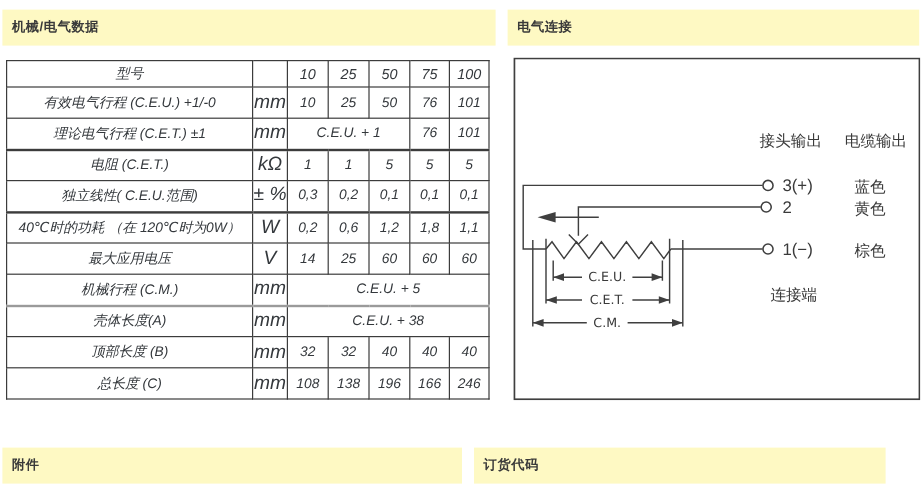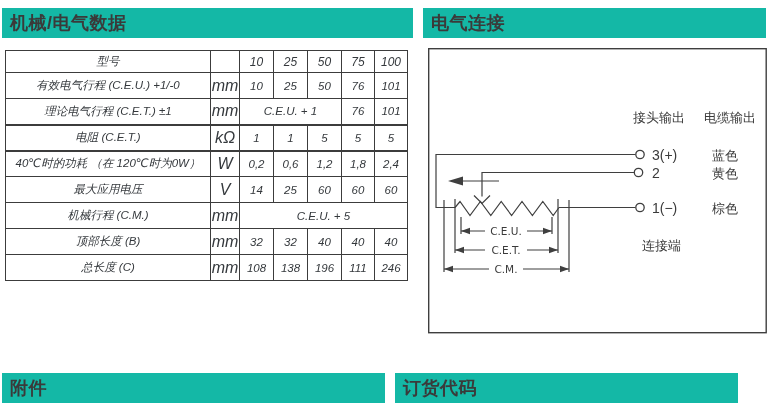--- a/index.html
+++ b/index.html
@@ -2,22 +2,22 @@
 <html><head>
 <meta charset="utf-8">
 <style>
   html,body{margin:0;padding:0;}
   body{
     width:768px;height:413px;position:relative;background:#ffffff;
     font-family:"Liberation Sans","DejaVu Sans",sans-serif;
     color:#3a3a3a;overflow:hidden;
   }
   .bar{
-    position:absolute;height:30px;background:#14b8a6;
-    font-size:18px;font-weight:600;line-height:30px;
+    position:absolute;height:30px;background:#fef9c3;
+    font-size:11px;font-weight:600;line-height:30px;
     padding-left:8px;box-sizing:border-box;color:#3a3a3a;
     letter-spacing:0.5px;
   }
   #bar-mech{left:2px;top:8px;width:411px;}
   #bar-conn{left:423px;top:8px;width:343px;}
   #bar-acc{left:2px;top:373px;width:383px;}
   #bar-order{left:395px;top:373px;width:343px;}
 
   table.spec{
     position:absolute;left:5px;top:50px;width:402px;
@@ -91,59 +91,73 @@
     </tr>
     <tr class="group-top">
       <td class="lbl">电阻 (C.E.T.)</td>
       <td class="unit">kΩ</td>
       <td>1</td>
       <td>1</td>
       <td>5</td>
       <td>5</td>
       <td>5</td>
     </tr>
+    <tr>
+      <td class="lbl">独立线性( C.E.U.范围)</td>
+      <td class="unit">± %</td>
+      <td>0,3</td>
+      <td>0,2</td>
+      <td>0,1</td>
+      <td>0,1</td>
+      <td>0,1</td>
+    </tr>
     <tr class="group-top">
       <td class="lbl">40℃时的功耗 （在 120℃时为0W）</td>
       <td class="unit">W</td>
       <td>0,2</td>
       <td>0,6</td>
       <td>1,2</td>
       <td>1,8</td>
-      <td>2,4</td>
+      <td>1,1</td>
     </tr>
     <tr>
       <td class="lbl">最大应用电压</td>
       <td class="unit">V</td>
       <td>14</td>
       <td>25</td>
       <td>60</td>
       <td>60</td>
       <td>60</td>
     </tr>
     <tr>
       <td class="lbl">机械行程 (C.M.)</td>
       <td class="unit">mm</td>
       <td colspan="5">C.E.U. + 5</td>
     </tr>
+    <tr class="soft-top">
+      <td class="lbl">壳体长度(A)</td>
+      <td class="unit">mm</td>
+      <td colspan="5">C.E.U. + 38</td>
+    </tr>
     <tr>
       <td class="lbl">顶部长度 (B)</td>
       <td class="unit">mm</td>
       <td>32</td>
       <td>32</td>
       <td>40</td>
       <td>40</td>
       <td>40</td>
     </tr>
     <tr>
       <td class="lbl">总长度 (C)</td>
       <td class="unit">mm</td>
       <td>108</td>
       <td>138</td>
       <td>196</td>
-      <td>111</td>
+      <td>166</td>
       <td>246</td>
     </tr>
   </tbody>
 </table>
 
 <svg id="conn-diagram" width="340" height="286" viewBox="426 48 340 286">
 
   <rect x="427.7" y="48.7" width="337.5" height="284" fill="none" stroke="#3f3f3f" stroke-width="1.4"></rect>
 
   <g stroke="#3f3f3f" stroke-width="1.2" fill="none">

